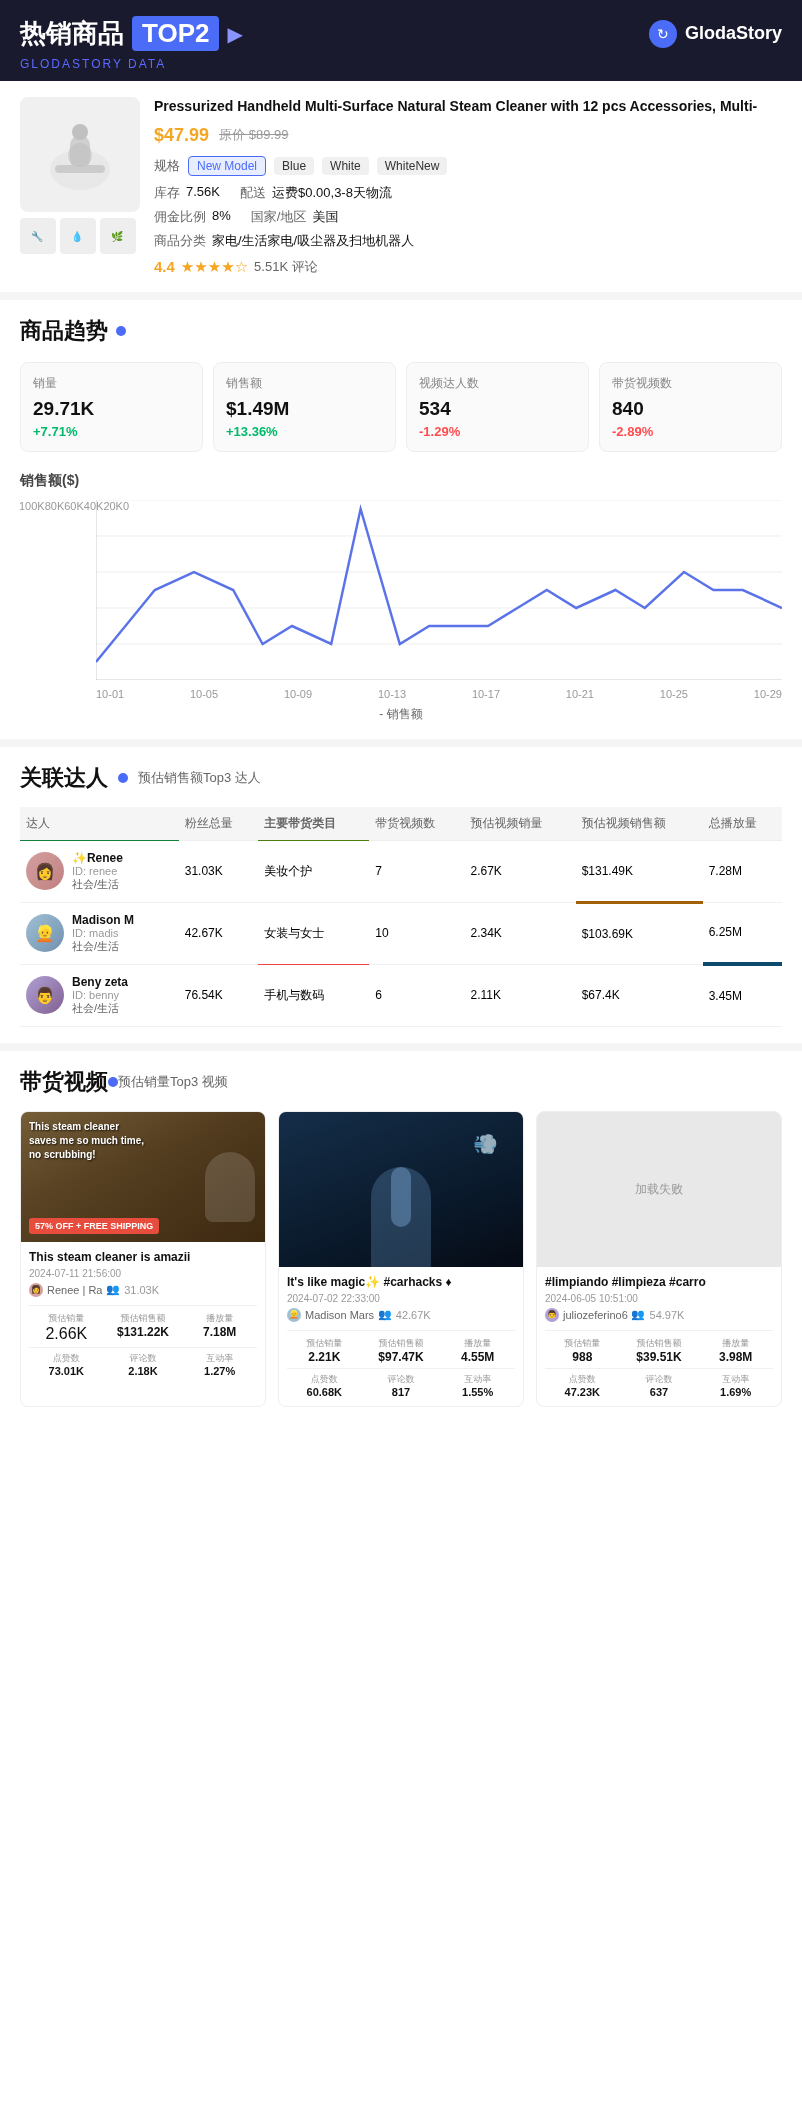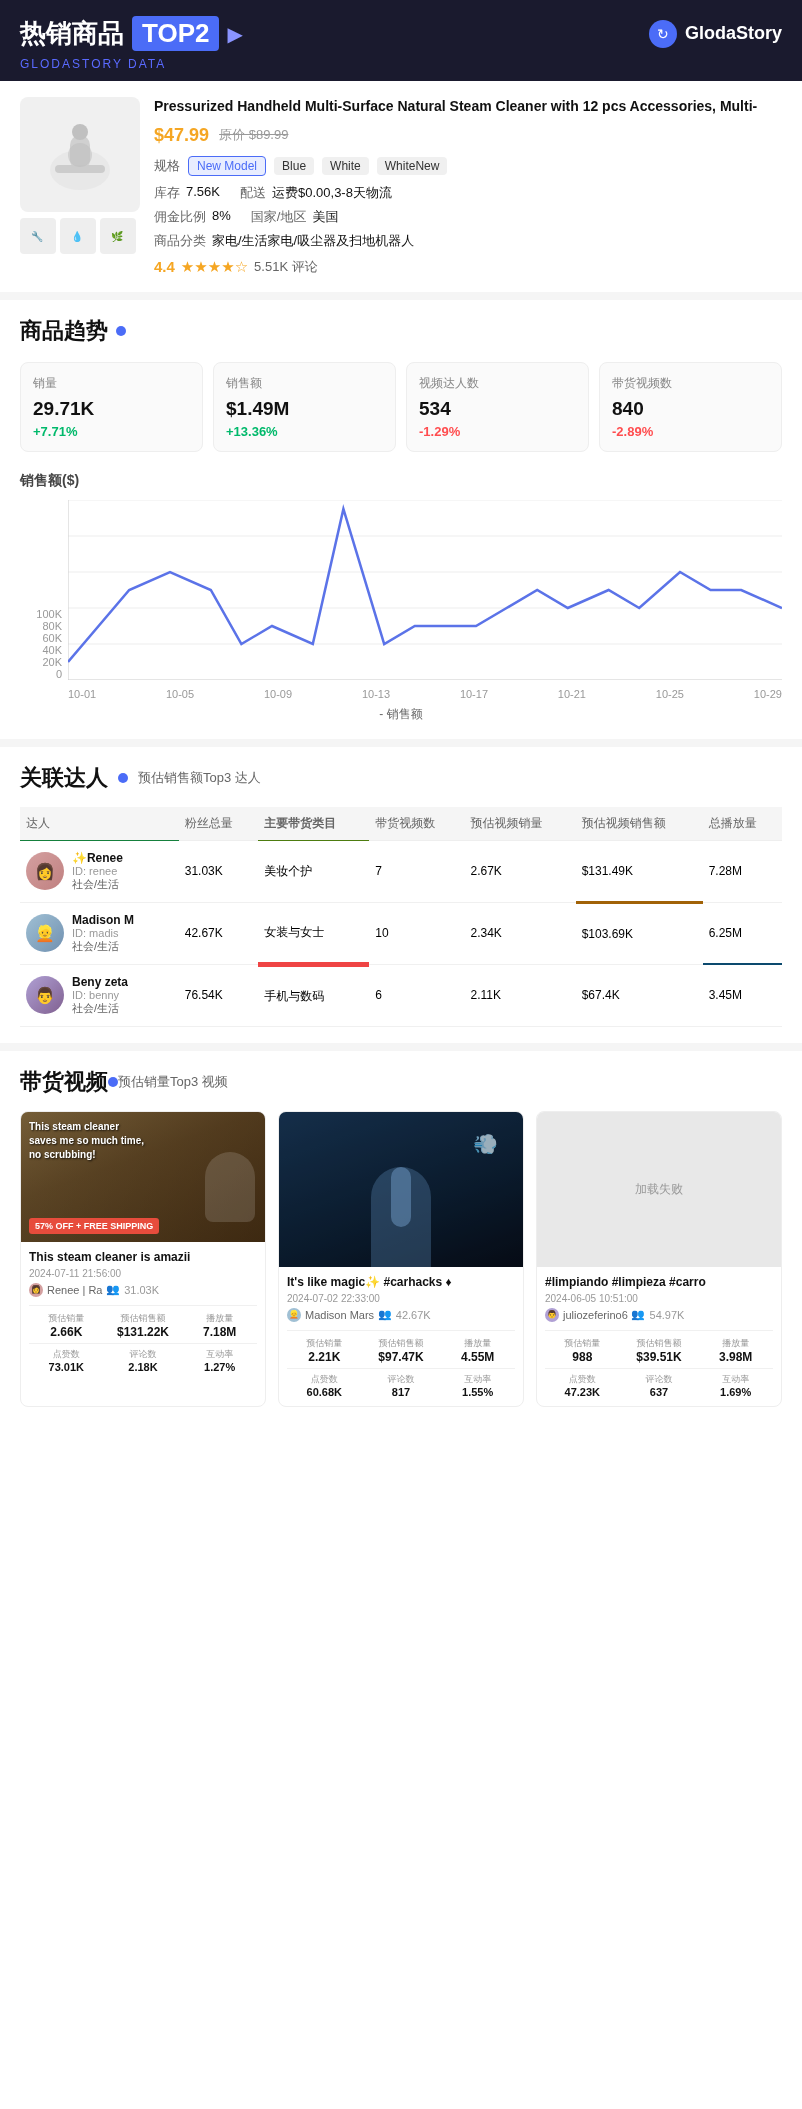--- a/index.html
+++ b/index.html
@@ -121,21 +121,21 @@
       <div style="font-size:12px;color:#888;margin-bottom:6px;">带货视频数</div>
       <div style="font-size:19px;font-weight:700;color:#111;margin-bottom:4px;">840</div>
       <div style="font-size:13px;font-weight:600;color:#ff4d4f;">-2.89%</div>
     </div>
   </div>
 
   <div>
     <div style="font-size:14px;color:#444;font-weight:600;margin-bottom:10px;">销售额($)</div>
     <div style="display:flex;margin-left:10px;">
 
-      <div style="display:flex;flex-direction:column;justify-content:flex-end;font-size:11px;color:#999;width:38px;height:180px;text-align:right;padding-right:6px;">
+      <div style="display:flex;flex-direction:row;justify-content:center;font-size:11px;color:#999;width:38px;height:180px;text-align:right;padding-right:6px;margin-left:28px;">
         <span>100K</span>
         <span>80K</span>
         <span>60K</span>
         <span>40K</span>
         <span>20K</span>
         <span>0</span>
       </div>
 
       <div style="flex:1;position:relative;">
         <svg width="100%" height="180" viewBox="0 0 700 180" preserveAspectRatio="none">
@@ -234,25 +234,25 @@
           <div style="display:flex;align-items:center;gap:8px;">
             <div style="width:38px;height:38px;border-radius:50%;background:linear-gradient(135deg,#a0c0d4,#7090b0);display:flex;align-items:center;justify-content:center;font-size:16px;flex-shrink:0;">👱</div>
             <div>
               <div style="font-weight:600;font-size:12px;color:#111;">Madison M</div>
               <div style="color:#999;font-size:11px;">ID: madis</div>
               <div style="color:#666;font-size:11px;">社会/生活</div>
             </div>
           </div>
         </td>
         <td style="padding:10px 6px;border-bottom:1px solid #f0f0f0;">42.67K</td>
-        <td style="padding:10px 6px;border-bottom:5px solid #ef4444;">女装与女士</td>
+        <td style="padding:10px 6px;border-bottom:1px solid #ef4444;">女装与女士</td>
         <td style="padding:10px 6px;border-bottom:1px solid #f0f0f0;">10</td>
         <td style="padding:10px 6px;border-bottom:1px solid #f0f0f0;">2.34K</td>
         <td style="padding:10px 6px;border-bottom:1px solid #f0f0f0;">$103.69K</td>
-        <td style="padding:21px 6px;border-bottom:2px solid #0c4a6e;">6.25M</td>
+        <td style="padding:21px 6px;border-bottom:4px solid #0c4a6e;">6.25M</td>
       </tr>
 
       <tr>
         <td style="padding:10px 6px;border-bottom:1px solid #f0f0f0;">
           <div style="display:flex;align-items:center;gap:8px;">
             <div style="width:38px;height:38px;border-radius:50%;background:linear-gradient(135deg,#b0a0d4,#806090);display:flex;align-items:center;justify-content:center;font-size:16px;flex-shrink:0;">👨</div>
             <div>
               <div style="font-weight:600;font-size:12px;color:#111;">Beny zeta</div>
               <div style="color:#999;font-size:11px;">ID: benny</div>
               <div style="color:#666;font-size:11px;">社会/生活</div>
@@ -293,21 +293,21 @@
         <div style="font-size:10px;color:#999;margin-bottom:4px;">2024-07-11 21:56:00</div>
         <div style="display:flex;align-items:center;gap:4px;font-size:11px;color:#666;margin-bottom:8px;">
           <div style="width:14px;height:14px;border-radius:50%;background:#d4a0a0;display:flex;align-items:center;justify-content:center;font-size:8px;">👩</div>
           <span>Renee | Ra</span>
           <span style="color:#999;">👥</span>
           <span style="color:#999;">31.03K</span>
         </div>
         <div style="display:grid;grid-template-columns:repeat(3,1fr);gap:2px;border-top:1px solid #f0f0f0;padding-top:6px;margin-bottom:4px;">
           <div style="text-align:center;">
             <div style="font-size:9px;color:#999;">预估销量</div>
-            <div style="font-size:12px;font-weight:700;color:#111;">2.66K</div>
+            <div style="font-size:16px;font-weight:400;color:#111;">2.66K</div>
           </div>
           <div style="text-align:center;">
             <div style="font-size:9px;color:#999;">预估销售额</div>
             <div style="font-size:12px;font-weight:600;color:#111;">$131.22K</div>
           </div>
           <div style="text-align:center;">
             <div style="font-size:9px;color:#999;">播放量</div>
             <div style="font-size:12px;font-weight:600;color:#111;">7.18M</div>
           </div>
         </div>

